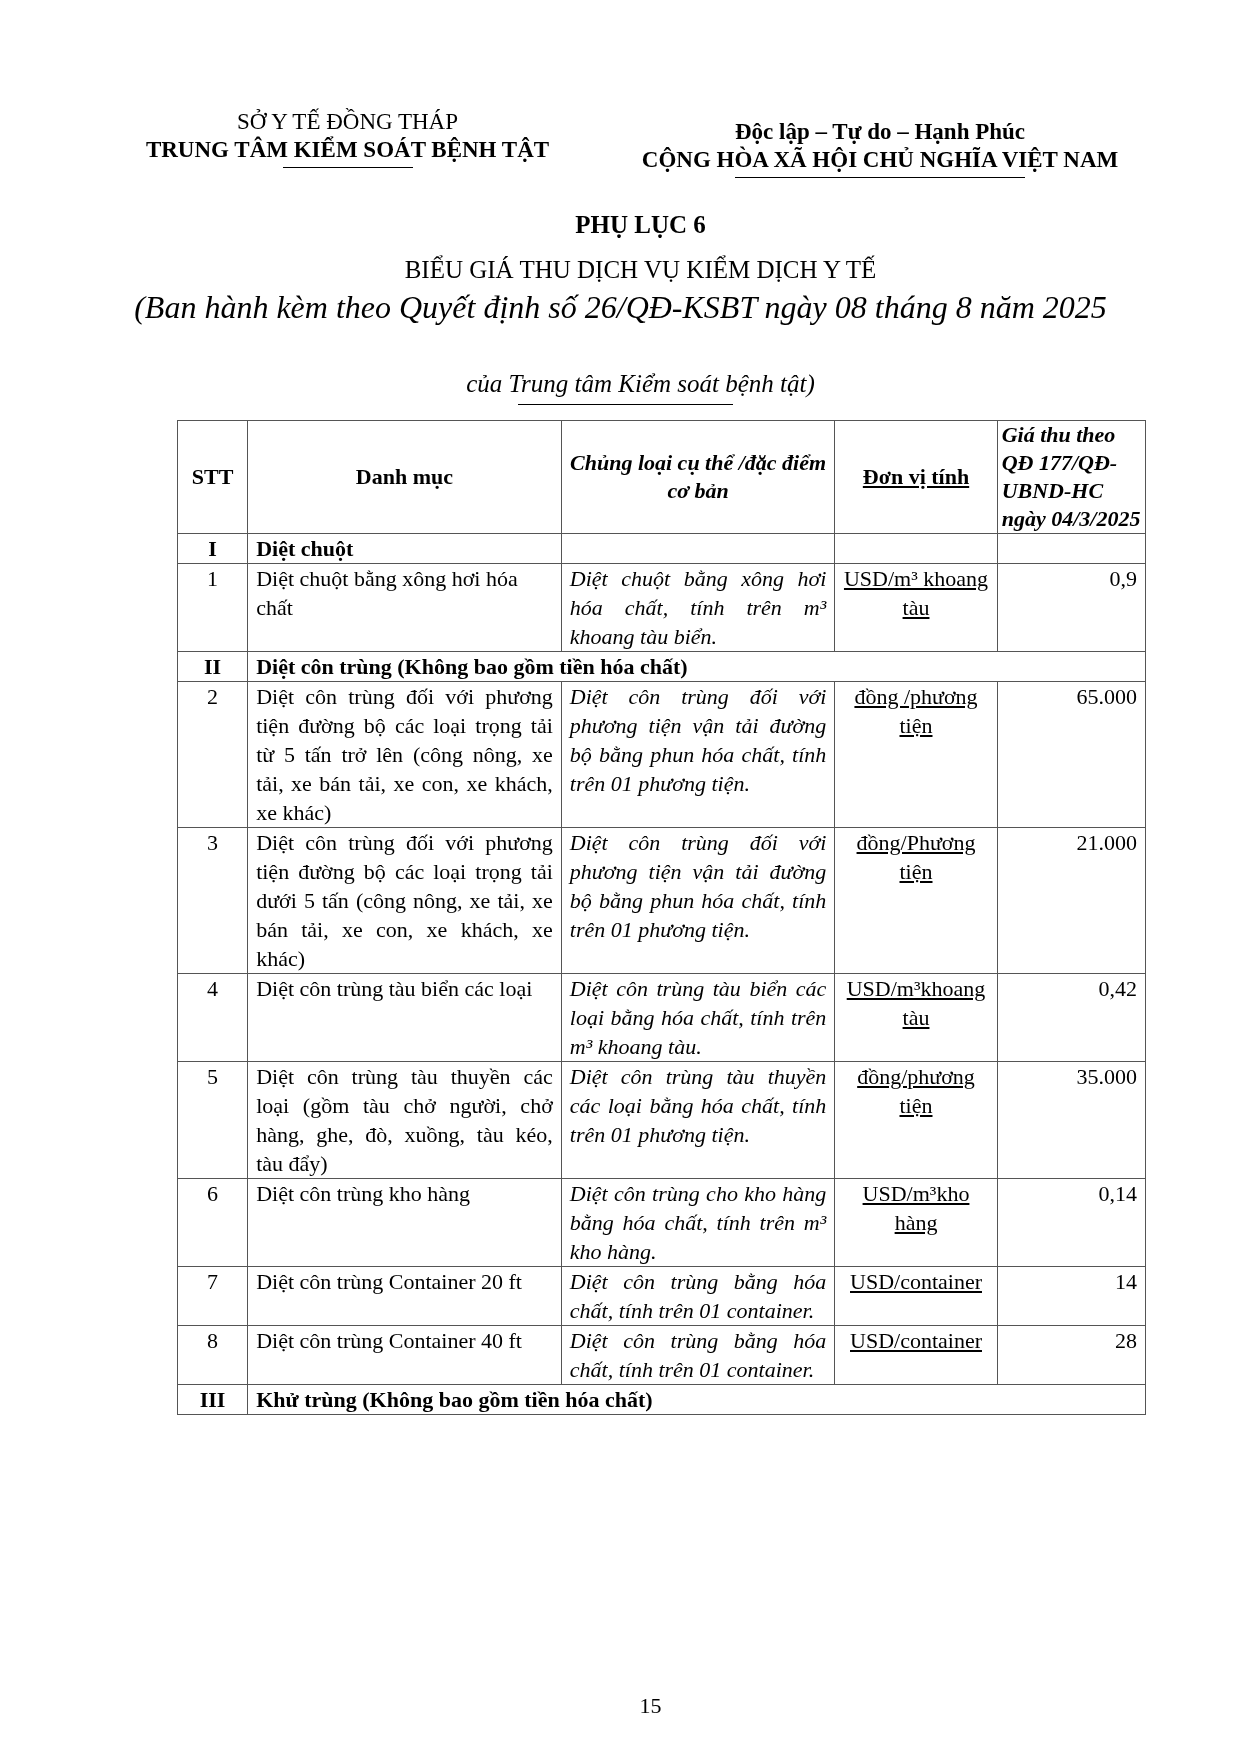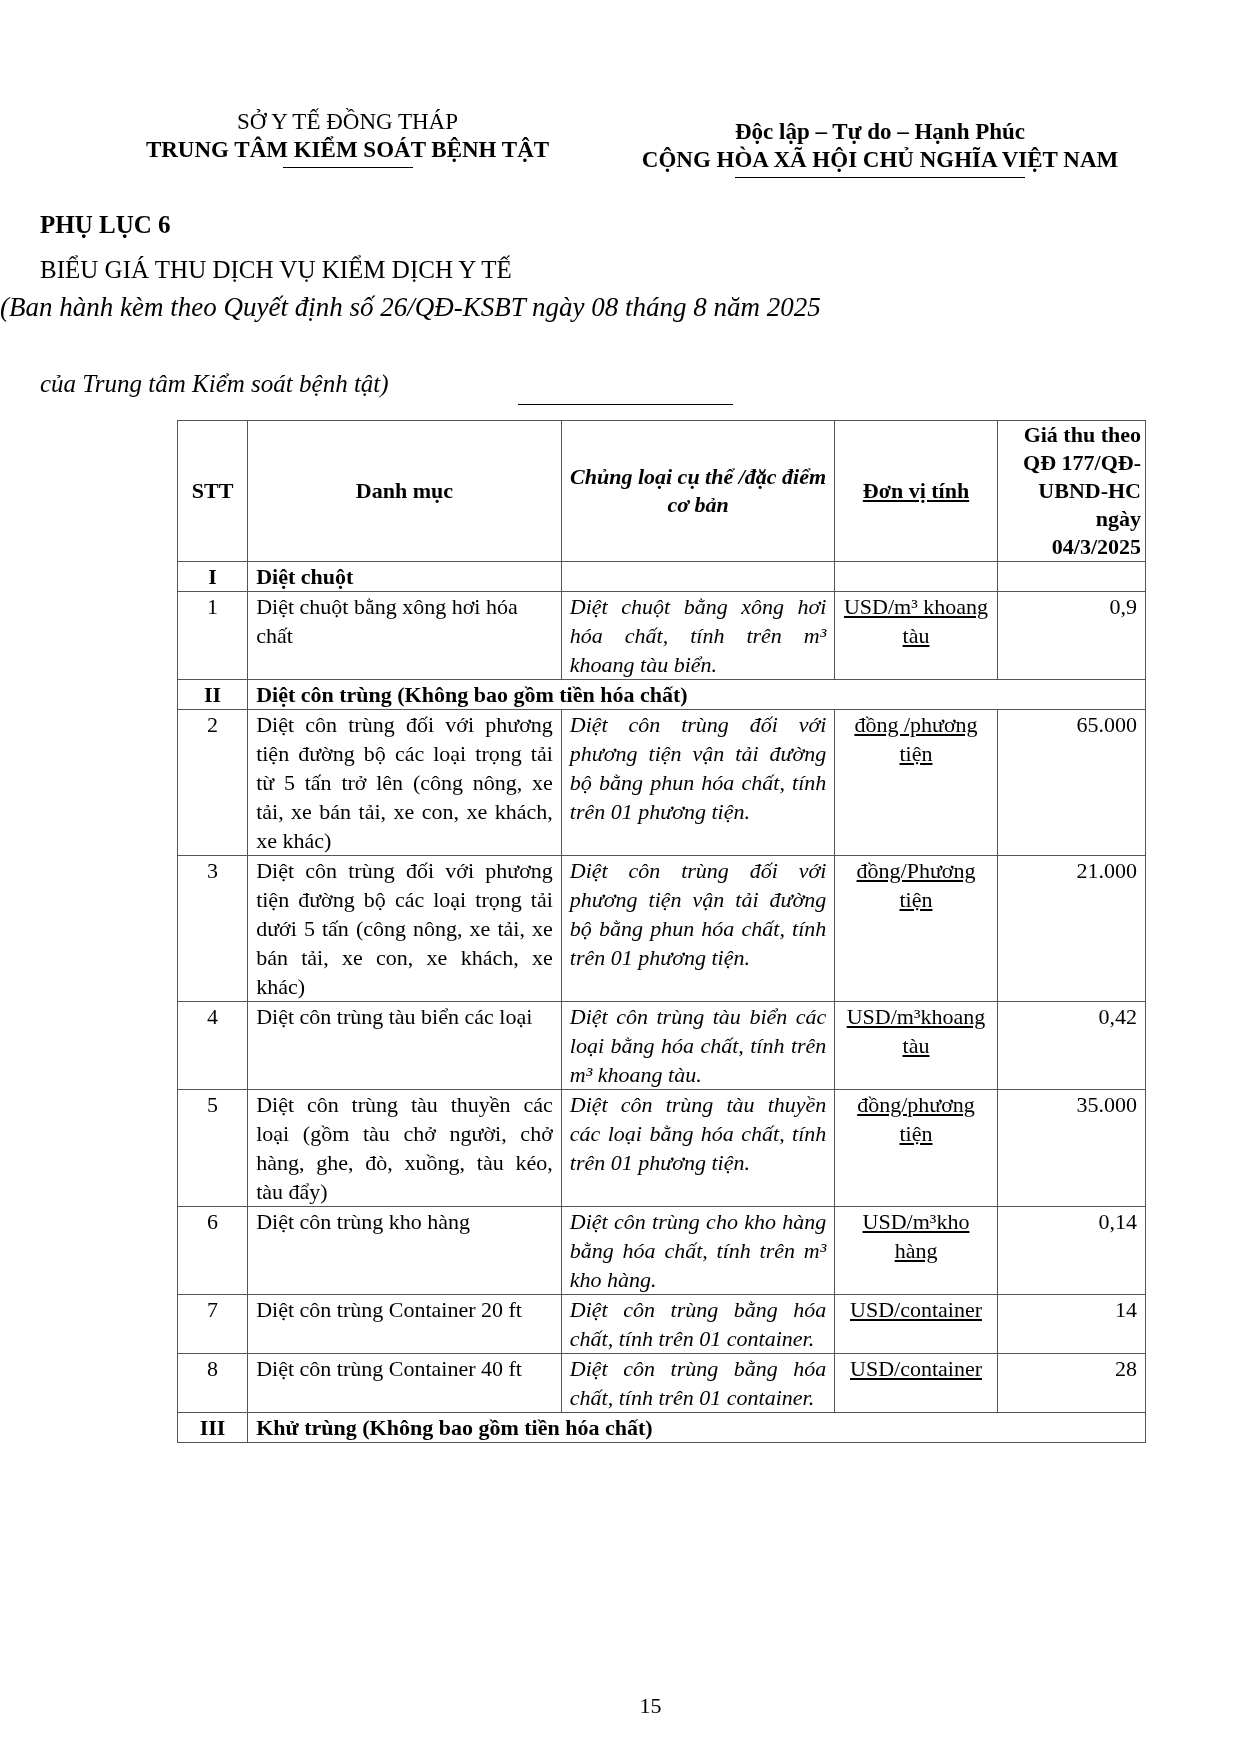--- a/index.html
+++ b/index.html
@@ -2,24 +2,24 @@
 <html><head>
 <meta charset="utf-8">
 <style>
   html, body { margin: 0; padding: 0; background: #ffffff; }
   body { width: 1241px; height: 1754px; position: relative; font-family: "Liberation Serif", serif; color: #000; }
   .hdr-left { position: absolute; left: 130px; top: 108px; width: 435px; text-align: center; }
   .hdr-right { position: absolute; left: 615px; top: 118px; width: 530px; text-align: center; }
   .hdr-line1 { font-size: 23px; line-height: 28px; }
   .hdr-bold { font-weight: bold; font-size: 23px; line-height: 28px; }
   .rule { height: 0; border-top: 1.5px solid #000; margin: 3px auto 0; }
-  .title-block { position: absolute; left: 0; top: 208px; width: 1241px; }
+  .title-block { position: absolute; left: 0; top: 208px; width: 1241px; text-align: center; }
   .title1 { font-weight: bold; font-size: 25px; line-height: 34px; margin-left: 40px; }
   .title2 { font-weight: normal; font-size: 25px; line-height: 36px; margin-top: 10px; margin-left: 40px; }
-  .subtitle { font-style: italic; font-size: 27px; line-height: 38px; }
+  .subtitle { font-style: italic; font-size: 32px; line-height: 38px; }
   .subtitle2 { font-style: italic; font-size: 25px; line-height: 36px; margin-left: 40px; margin-top: 40px; }
   .title-rule { width: 215px; border-top: 1.5px solid #000; margin: 2px 0 0 518px; }
   table.fees { position: absolute; left: 177px; top: 420px; width: 969px; border-collapse: collapse; font-size: 22px; line-height: 29px; }
   table.fees td, table.fees th { border: 1.5px solid #555; vertical-align: top; padding: 0 8px; }
   table.fees th { font-weight: bold; vertical-align: middle; text-align: center; padding: 0 4px; line-height: 28px; }
   .c-stt { width: 53px; text-align: center; }
   .c-name { width: 296px; }
   .c-desc { width: 256px; font-style: italic; }
   .c-unit { width: 145px; text-align: center; text-decoration: underline; }
   .c-price { width: 131px; text-align: right; }
@@ -50,21 +50,21 @@
   <div class="title-rule"></div>
 </div>
 
 <table class="fees">
   <thead>
     <tr>
       <th class="c-stt">STT</th>
       <th class="c-name">Danh mục</th>
       <th class="c-desc">Chủng loại cụ thể /đặc điểm cơ bản</th>
       <th class="c-unit">Đơn vị tính</th>
-      <th class="c-price" style="text-align:right;">Giá thu theo QĐ 177/QĐ-UBND-HC ngày 04/3/2025</th>
+      <th class="c-price" style="text-align:left;font-style:italic;">Giá thu theo QĐ 177/QĐ-UBND-HC ngày 04/3/2025</th>
     </tr>
   </thead>
   <tbody id="fee-body">
       <tr class="section">
         <td class="c-stt">I</td>
         <td class="c-name">Diệt chuột</td>
         <td class="c-desc"></td>
         <td class="c-unit"></td>
         <td class="c-price"></td>
       </tr>

